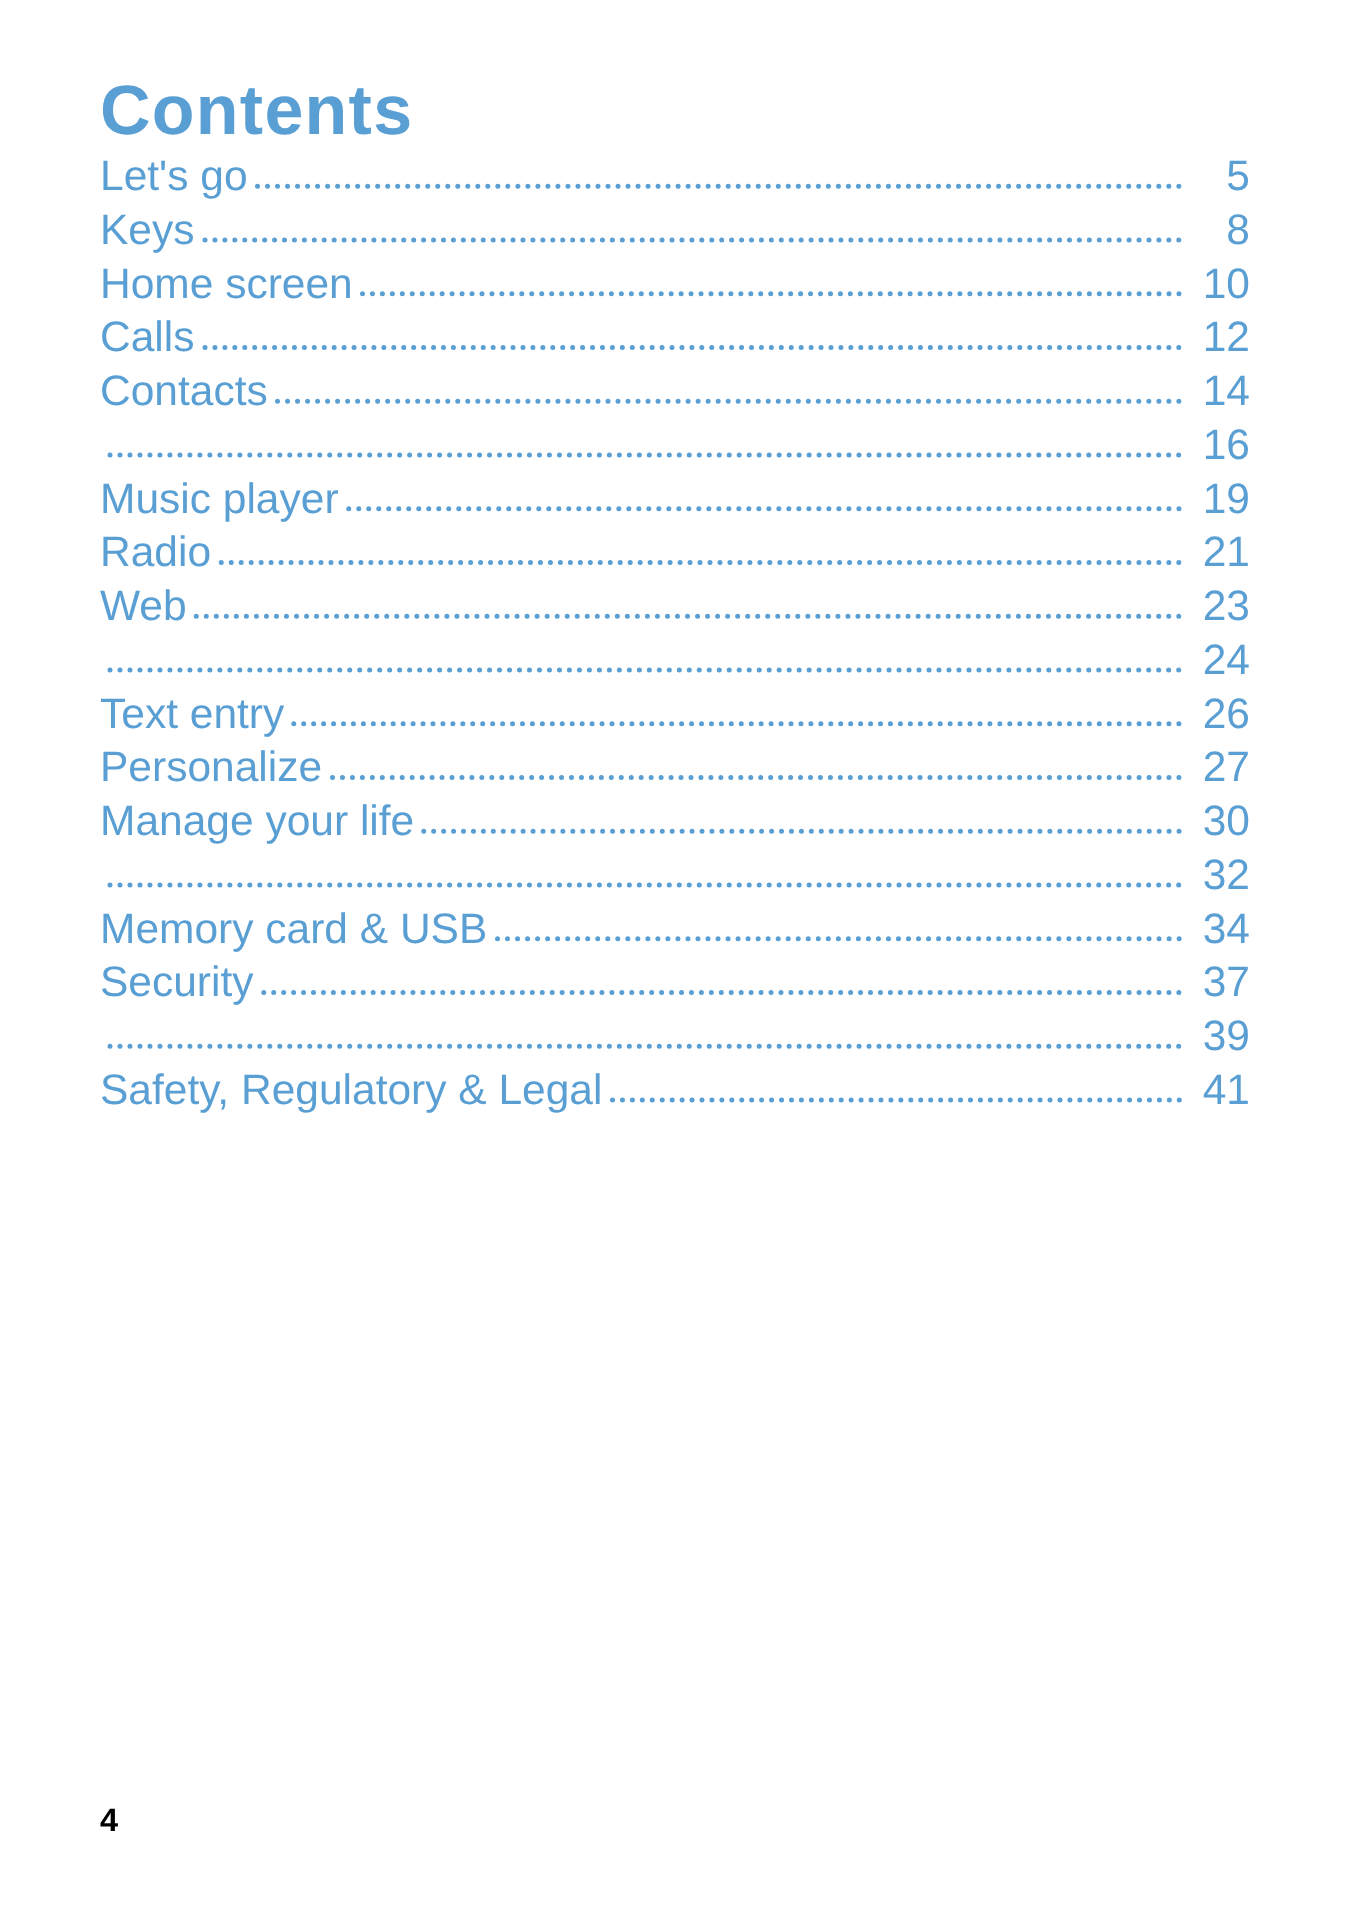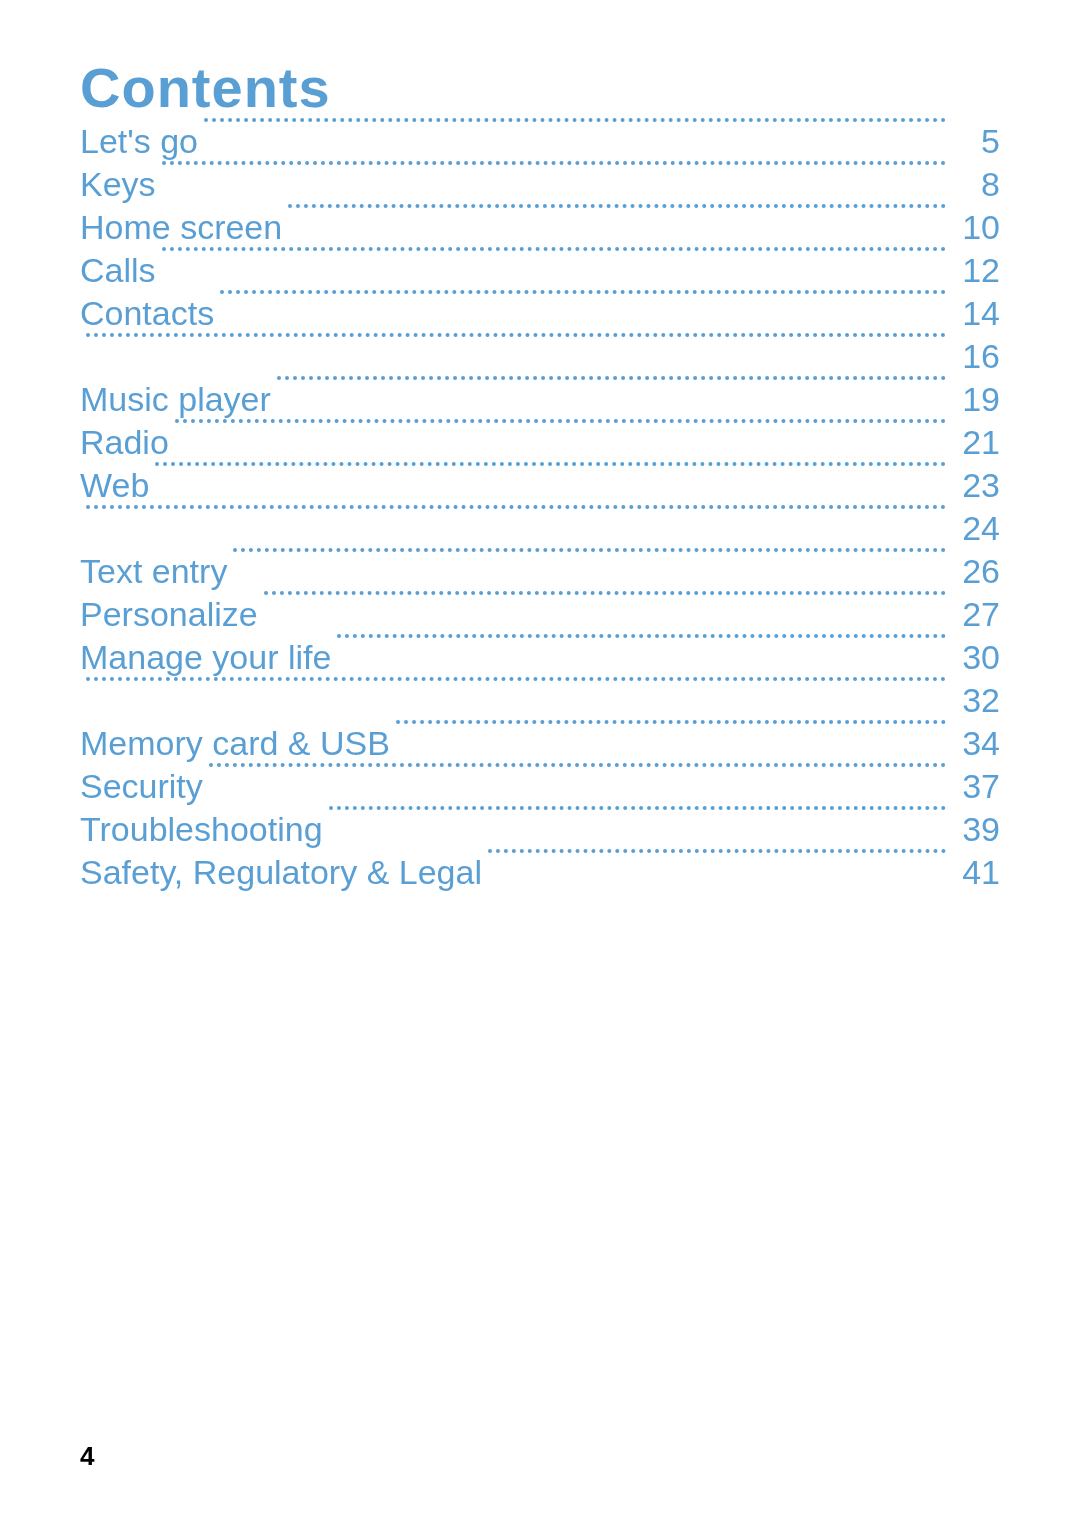--- a/index.html
+++ b/index.html
@@ -15,21 +15,21 @@
       color: #5a9fd4;
       font-size: 56px;
       font-weight: bold;
       letter-spacing: 1px;
     }
     .toc {
       list-style: none;
     }
     .toc-row {
       display: flex;
-      align-items: flex-start;
+      align-items: flex-end;
       font-size: 34px;
       color: #5a9fd4;
       line-height: 1.25;
       margin-bottom: 0.5px;
       white-space: nowrap;
     }
     .toc-title {
       flex: 0 0 auto;
       cursor: pointer;
     }
@@ -131,21 +131,20 @@
     <span class="toc-title">Memory card &amp; USB</span>
     <span class="toc-leader"></span>
     <span class="toc-page">34</span>
   </li>
   <li class="toc-row">
     <span class="toc-title">Security</span>
     <span class="toc-leader"></span>
     <span class="toc-page">37</span>
   </li>
   <li class="toc-row">
-    <span class="toc-title">Troubleshooting</span>
     <span class="toc-leader"></span>
     <span class="toc-page">39</span>
   </li>
   <li class="toc-row">
     <span class="toc-title">Safety, Regulatory &amp; Legal</span>
     <span class="toc-leader"></span>
     <span class="toc-page">41</span>
   </li>
 </ul>
 

